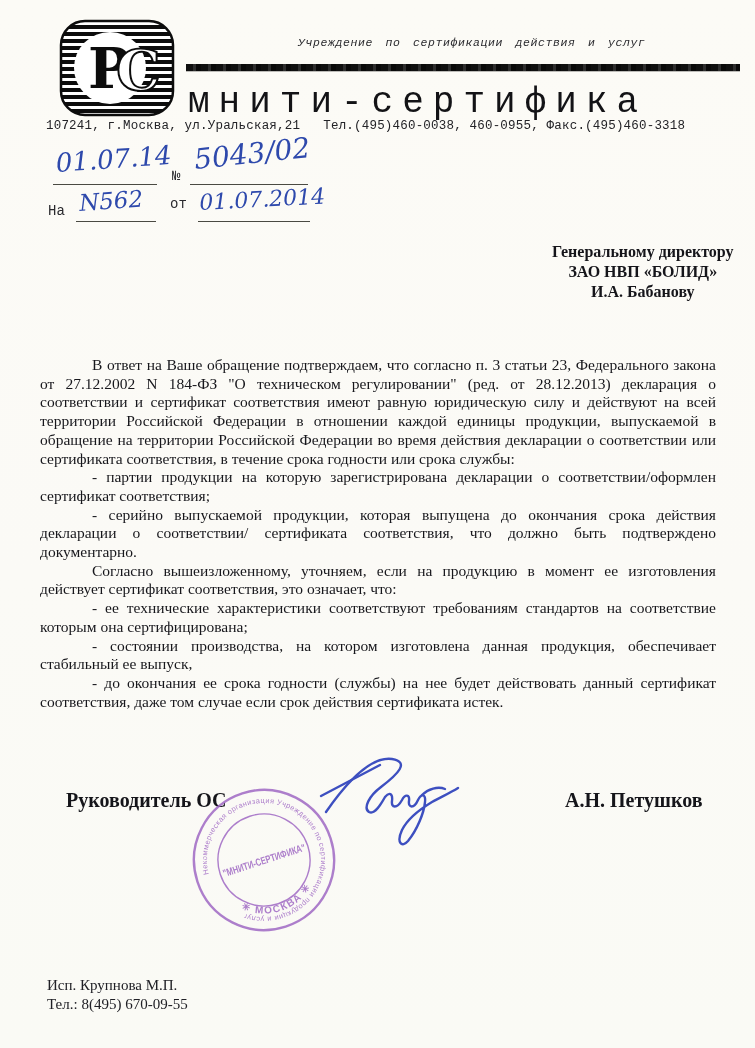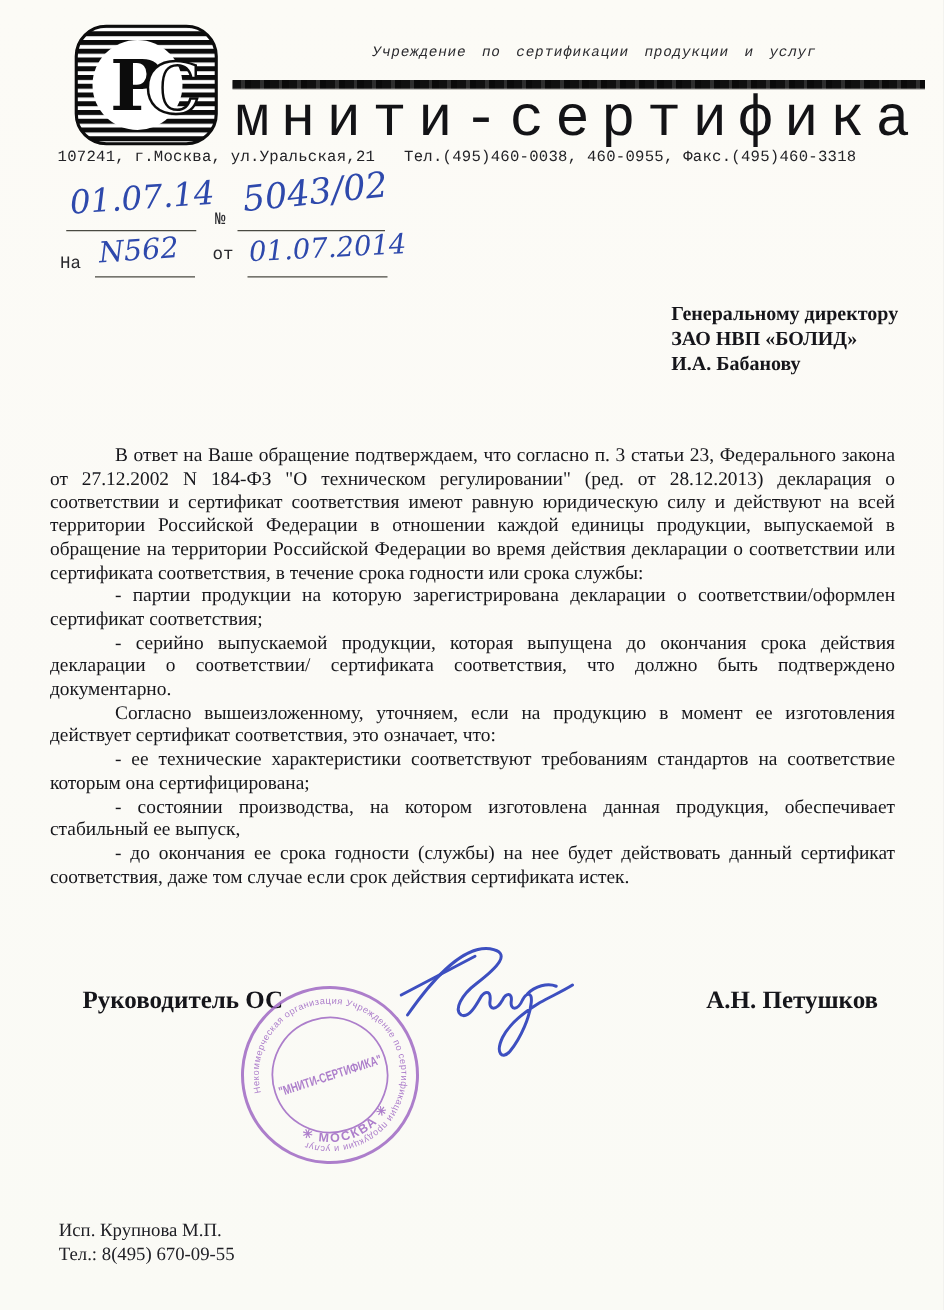--- a/index.html
+++ b/index.html
@@ -15,22 +15,22 @@
   .tagline {
     font-family:"Liberation Mono", monospace; font-style:italic;
     font-size:11.5px; letter-spacing:.6px; word-spacing:5px; color:#2a2a2e;
   }
   .head-bar {
     height:7px;
     background:repeating-linear-gradient(90deg,#101010 0 7px,#2e2e2e 7px 10px,#0a0a0a 10px 15px);
     box-shadow:0 1px 0 rgba(0,0,0,.25);
   }
   .org-title {
-    font-family:"Liberation Mono", monospace; font-size:46px; font-weight:400;
-    letter-spacing:9px; color:#131316; white-space:nowrap;
+    font-family:"Liberation Mono", monospace; font-size:36px; font-weight:400;
+    letter-spacing:9px; color:#131316; white-space:nowrap;margin-top:12px;
   }
   .addr-line {
     font-family:"Liberation Mono", monospace; font-size:12.5px;
     letter-spacing:.2px; color:#232327; white-space:pre;
   }
 
   
   .ref-label { font-family:"Liberation Mono", monospace; font-size:14px; color:#2a2a2e; }
   .ref-line { border-bottom:1.4px solid #4a4a42; }
   .hand {
@@ -60,21 +60,21 @@
         <rect width="8" height="7" fill="#fff"></rect>
         <rect width="8" height="4" fill="#0c0c0c"></rect>
       </pattern>
     </defs>
     <rect x="3" y="3" width="112" height="94" rx="24" fill="url(#stripes)" stroke="#0c0c0c" stroke-width="2.5"></rect>
     <circle cx="52" cy="50" r="36" fill="#fff"></circle>
     <text x="30" y="70" font-family="DejaVu Serif, serif" font-weight="bold" font-size="56" fill="#0c0c0c">Р</text>
     <text x="58" y="72" font-family="DejaVu Serif, serif" font-weight="bold" font-size="56" fill="#ffffff" stroke="#0c0c0c" stroke-width="2">С</text>
   </svg>
 
-  <div class="abs tagline" style="left:298px; top:36px;">Учреждение по сертификации продукции и услуг</div>
+  <div class="abs tagline" style="left:298px; top:36px;">Учреждение по сертификации действия и услуг</div>
 
   <div class="abs head-bar" style="left:186px; top:64px; width:554px;"></div>
 
   <div class="abs org-title" style="left:188px; top:70px;">мнити-сертифика</div>
 
   <div class="abs addr-line" style="left:46px; top:119px;">107241, г.Москва, ул.Уральская,21   Тел.(495)460-0038, 460-0955, Факс.(495)460-3318</div>
 
   <div class="abs ref-line" style="left:53px; top:154px; width:104px; height:31px;"></div>
   <div class="abs hand" style="left:57px; top:148px; font-size:26px;">01.07.14</div>
 
@@ -84,21 +84,21 @@
   <div class="abs hand" style="left:196px; top:143px; font-size:28px; transform:rotate(-6deg);">5043/02</div>
 
   <div class="abs ref-label" style="left:48px; top:203px;">На</div>
   <div class="abs ref-line" style="left:76px; top:194px; width:80px; height:28px;"></div>
   <div class="abs hand" style="left:80px; top:190px; font-size:23px;">N562</div>
 
   <div class="abs ref-label" style="left:170px; top:196px;">от</div>
   <div class="abs ref-line" style="left:198px; top:194px; width:112px; height:28px;"></div>
   <div class="abs hand" style="left:200px; top:190px; font-size:22px; transform:rotate(-3deg);">01.07.2014</div>
 
-  <div class="abs addressee" style="left:537px; top:242px;">
+  <div class="abs addressee" style="left:552px; top:242px;text-align:center;">
     <div>Генеральному директору</div>
     <div>ЗАО НВП «БОЛИД»</div>
     <div>И.А. Бабанову</div>
   </div>
 
   <div class="abs body-text" style="left:40px; top:356px;">
     <p>В ответ на Ваше обращение подтверждаем, что согласно п. 3 статьи 23, Федерального закона от 27.12.2002 N 184-ФЗ "О техническом регулировании" (ред. от 28.12.2013) декларация о соответствии и сертификат соответствия имеют равную юридическую силу и действуют на всей территории Российской Федерации в отношении каждой единицы продукции, выпускаемой в обращение на территории Российской Федерации во время действия декларации о соответствии или сертификата соответствия, в течение срока годности или срока службы:</p>
     <p>- партии продукции на которую зарегистрирована декларации о соответствии/оформлен сертификат соответствия;</p>
     <p>- серийно выпускаемой продукции, которая выпущена до окончания срока действия декларации о соответствии/ сертификата соответствия, что должно быть подтверждено документарно.</p>
     <p>Согласно вышеизложенному, уточняем, если на продукцию в момент ее изготовления действует сертификат соответствия, это означает, что:</p>

